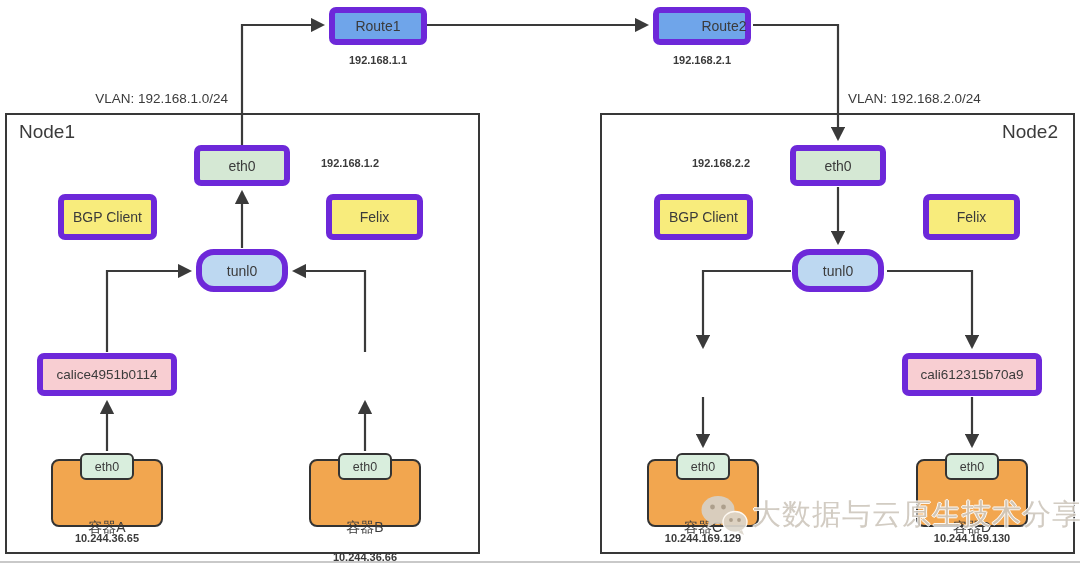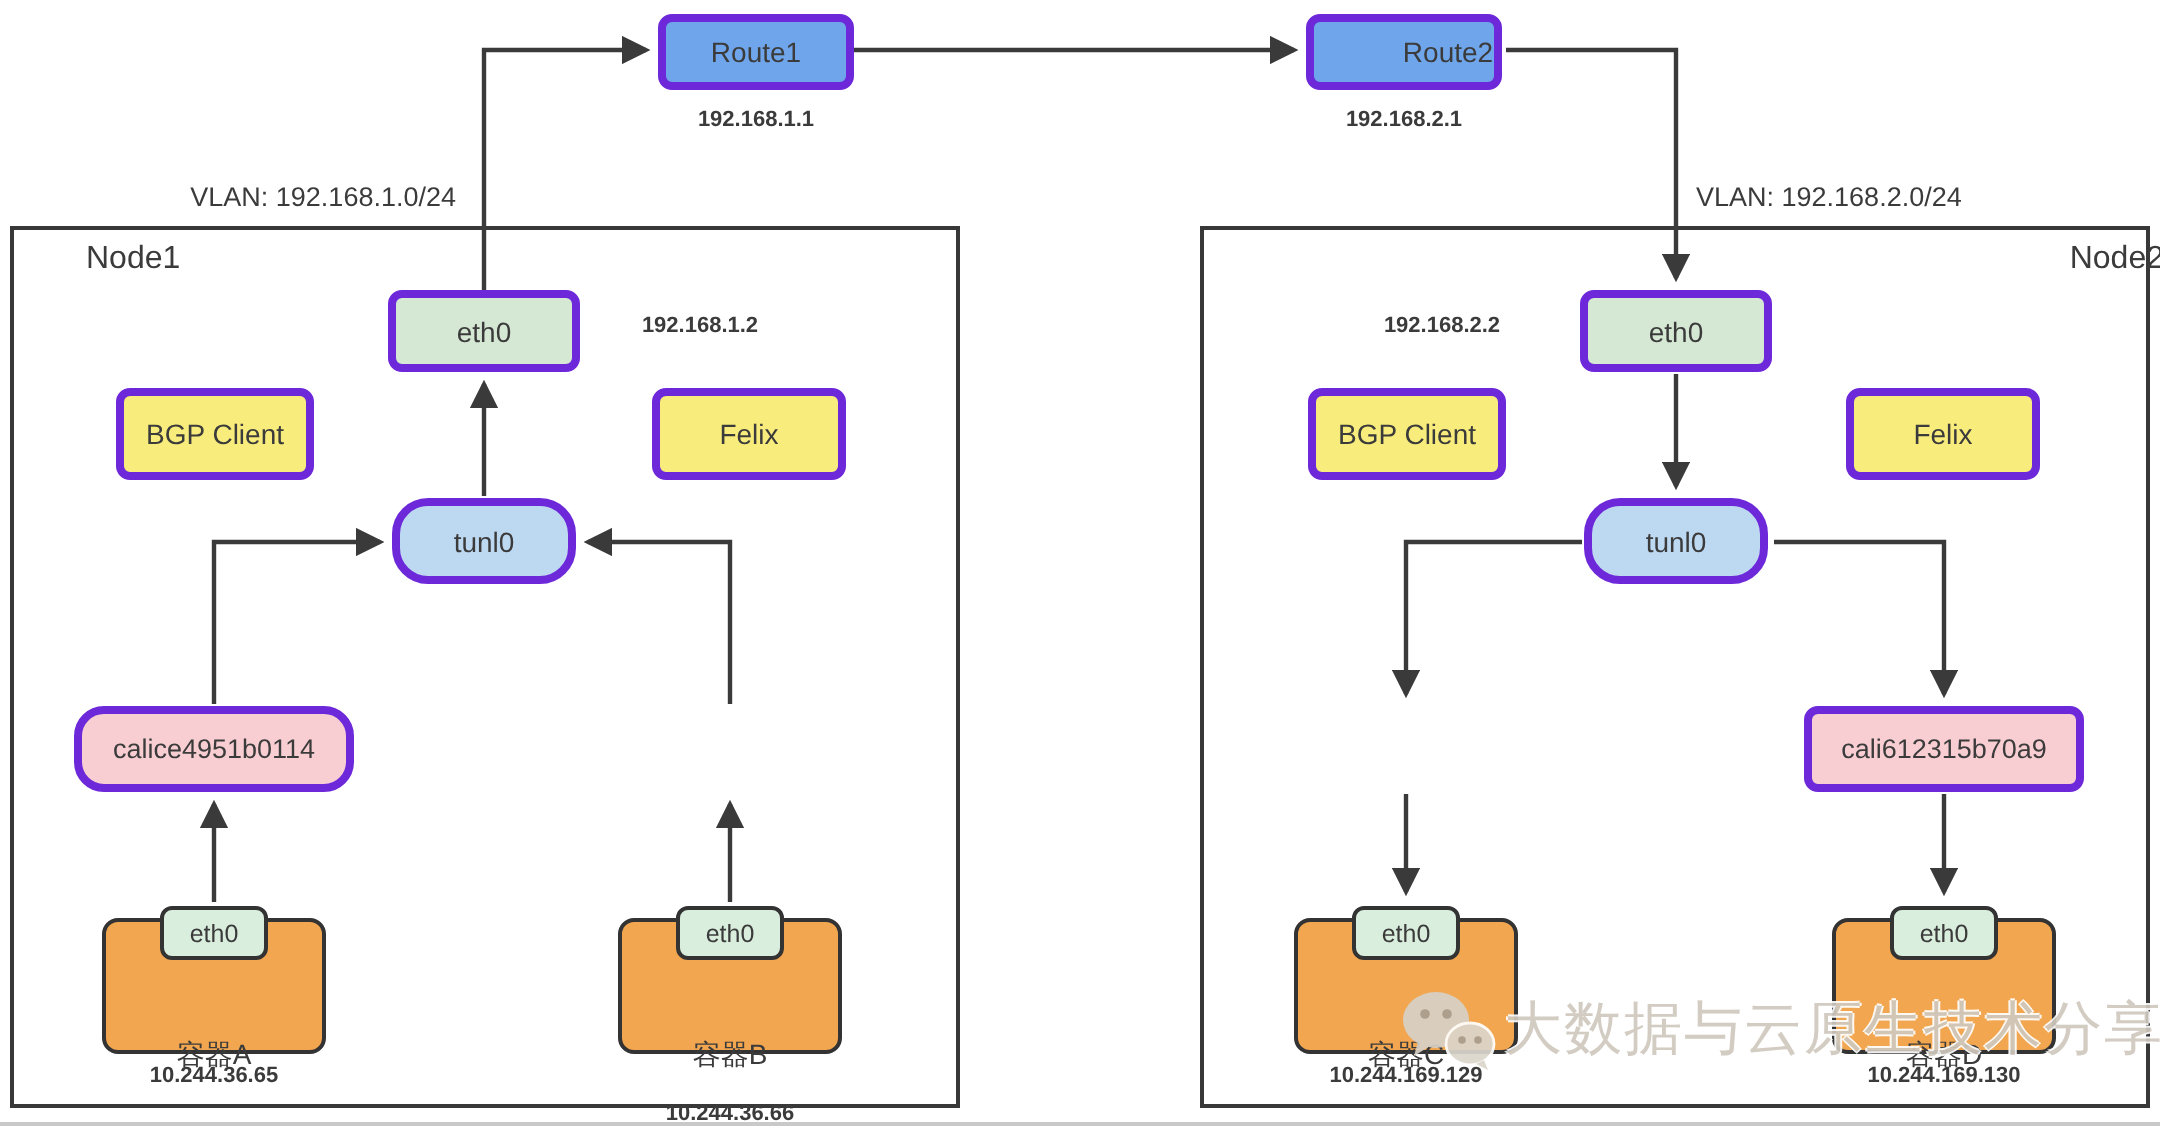--- a/index.html
+++ b/index.html
@@ -6,28 +6,28 @@
     --router:#6fa5ea; --nic:#d5e8d4; --service:#f8ec7c; --tunnel:#bdd8f1;
     --veth:#f8ced2; --container:#f2a64f; --container-nic:#d9eedd; --line:#3a3a3a;
   }
   html,body{margin:0;padding:0;background:#ffffff;}
   .canvas{
     position:relative;width:1080px;height:565px;background:#ffffff;overflow:hidden;
     font-family:"Liberation Sans","DejaVu Sans",sans-serif;color:#3b3b3b;
   }
   .wires{position:absolute;left:0;top:0;width:1080px;height:565px;z-index:1;}
   .box{position:absolute;display:flex;align-items:center;justify-content:center;
-       border:4px solid #6d28d9;border-radius:7px;box-sizing:border-box;font-size:14px;z-index:2;}
+       border:6px solid #6d28d9;border-radius:7px;box-sizing:border-box;font-size:14px;z-index:2;}
   .router{width:98px;height:38px;background:var(--router);}
   .nic{width:96px;height:41px;background:var(--nic);}
   .service{width:99px;height:46px;background:var(--service);}
   .tunnel{width:92px;height:43px;background:var(--tunnel);border-radius:18px;}
   .veth{width:140px;height:43px;background:var(--veth);font-size:13.5px;}
   .node{position:absolute;width:475px;height:441px;border:2px solid #383838;box-sizing:border-box;z-index:0;background:transparent;}
-  .node-label{position:absolute;font-size:16px;z-index:2;margin-left:24px;}
+  .node-label{position:absolute;font-size:19px;z-index:2;}
   .iplabel{position:absolute;font-size:11px;text-align:center;z-index:2;font-weight:bold;}
   .vlan{position:absolute;font-size:13.5px;z-index:2;}
   .container-box{position:absolute;width:112px;height:68px;background:var(--container);
        border:2px solid #333;border-radius:8px;box-sizing:border-box;z-index:2;}
   .container-name{position:absolute;left:0;right:0;top:34px;text-align:center;font-size:14px;margin-top:24px;}
   .ctab{position:absolute;left:27px;top:-8px;width:54px;height:27px;background:var(--container-nic);
        border:2px solid #333;border-radius:6px;box-sizing:border-box;display:flex;align-items:center;justify-content:center;font-size:12.5px;}
   .watermark{position:absolute;left:700px;top:494px;display:flex;align-items:center;z-index:5;opacity:0.92;}
   .watermark .wtext{font-size:29px;letter-spacing:1px;color:#cfc8be;margin-left:4px;white-space:nowrap;
        text-shadow:0 1px 0 #fff,1px 0 0 #fff,-1px 0 0 #fff,0 -1px 0 #fff;}
@@ -71,21 +71,21 @@
   <div class="vlan" style="left:30px;top:91px;width:198px;text-align:right;">VLAN: 192.168.1.0/24</div>
   <div class="vlan" style="left:848px;top:91px;width:210px;text-align:left;">VLAN: 192.168.2.0/24</div>
 
   <div class="node" style="left:5px;top:113px;"></div>
   <div class="node-label" style="left:19px;top:121px;">Node1</div>
   <div class="box nic" style="left:194px;top:145px;">eth0</div>
   <div class="iplabel" style="left:295px;top:157px;width:110px;">192.168.1.2</div>
   <div class="box service" style="left:58px;top:194px;">BGP Client</div>
   <div class="box service" style="left:326px;top:194px;width:97px;">Felix</div>
   <div class="box tunnel" style="left:196px;top:249px;">tunl0</div>
-  <div class="box veth" style="left:37px;top:353px;border-radius:15px;">calice4951b0114</div>
+  <div class="box veth" style="left:37px;top:353px;">calice4951b0114</div>
 
   <div class="container-box" style="left:51px;top:459px;">
     <div class="ctab">eth0</div>
     <div class="container-name">容器A</div>
   </div>
   <div class="container-box" style="left:309px;top:459px;">
     <div class="ctab">eth0</div>
     <div class="container-name">容器B</div>
   </div>
   <div class="iplabel" style="left:37px;top:532px;width:140px;">10.244.36.65</div>

